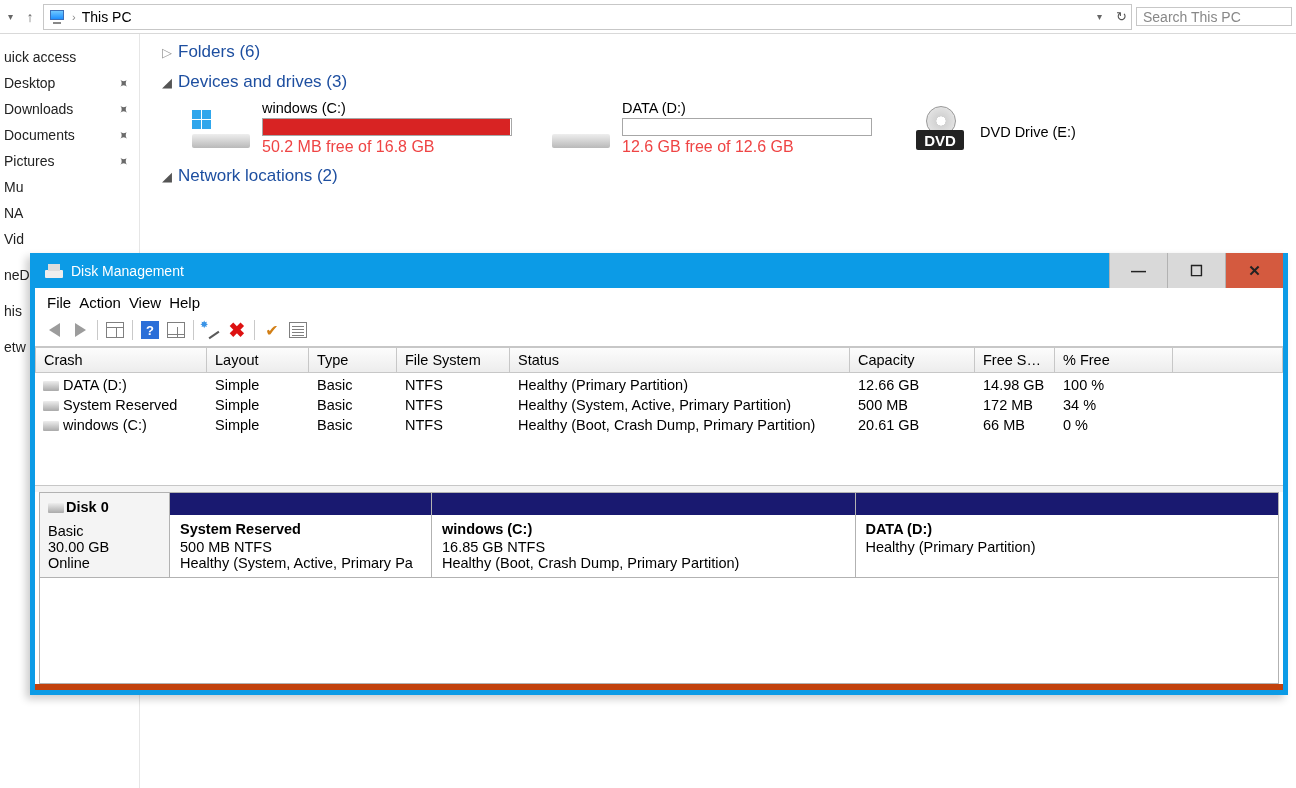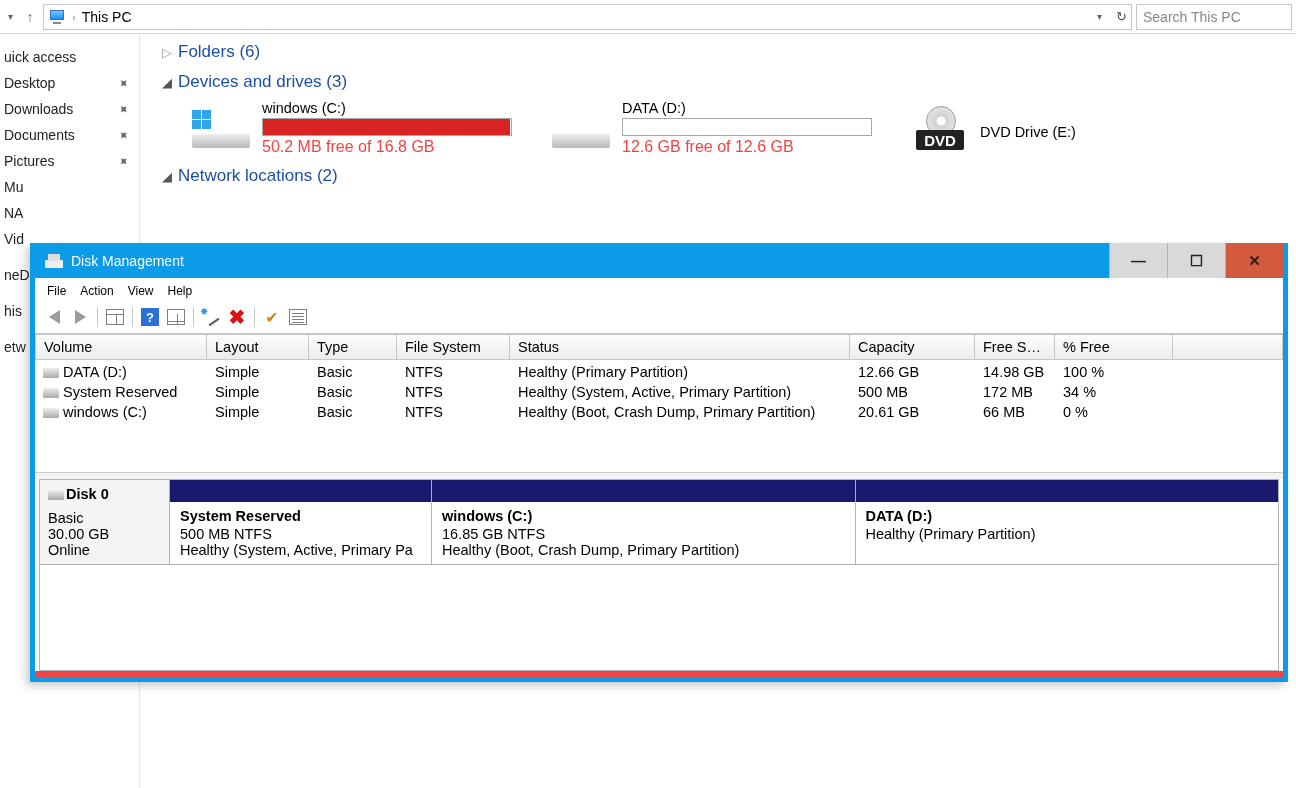--- a/index.html
+++ b/index.html
@@ -9,21 +9,21 @@
   .nav-arrow{width:18px;height:18px;display:flex;align-items:center;justify-content:center;cursor:default;color:#666}
   .chev-down{font-size:10px;color:#666;padding:0 4px}
   .address-field{flex:1;height:26px;border:1px solid #c7c7c7;display:flex;align-items:center;padding:0 4px;gap:6px}
   .pc-glyph{width:18px;height:14px;position:relative}
   .pc-glyph .mon{position:absolute;top:0;left:2px;width:14px;height:10px;border:1px solid #3b6fb8;background:linear-gradient(#6fc8ff,#1e90ff)}
   .pc-glyph .std{position:absolute;bottom:0;left:5px;width:8px;height:2px;background:#888}
   .addr-sep{color:#888;font-size:11px}
   .addr-text{font-size:14px}
   .addr-right{margin-left:auto;display:flex;align-items:center;gap:10px;color:#555}
   .addr-icon{font-size:13px}
-  .searchbox{width:156px;height:26px;border:1px solid #c7c7c7;display:flex;align-items:center;padding:0 6px;color:#888}
+  .searchbox{width:156px;height:19px;border:1px solid #c7c7c7;display:flex;align-items:center;padding:0 6px;color:#888}
   
   .explorer-body{display:flex;height:calc(100% - 34px)}
   .sidebar{width:140px;border-right:1px solid #e6e6e6;padding:10px 0;font-size:14px;color:#222}
   .sidebar .item{display:flex;justify-content:space-between;align-items:center;padding:5px 10px 5px 4px;cursor:default}
   .pin{color:#6a6a6a;font-size:13px;transform:rotate(45deg);display:inline-block}
   .content{flex:1;padding:8px 0 0 22px;position:relative}
   .section{margin-bottom:10px}
   .sec-head{display:flex;align-items:center;gap:6px;color:#1e4fa0;font-size:17px;cursor:default}
   .sec-arrow{color:#555;font-size:13px}
   .sec-arrow.closed{color:#999}
@@ -36,30 +36,30 @@
   .drive-meta .name{font-size:14.5px;margin-bottom:2px}
   .bar{width:250px;height:18px;border:1px solid #a7a7a7;background:#fff;margin-bottom:2px}
   .bar .fill{height:100%}
   .fill.red{background:#d82323;width:99.7%}
   .fill.grey{width:0}
   .drive-meta .free{font-size:16px;color:#ef4444}
   .dvd-ico{width:56px;height:44px;position:relative}
   .dvd-ico .disc{position:absolute;top:0;left:14px;width:30px;height:30px;border-radius:50%;background:radial-gradient(circle,#fff 22%,#d2d2d2 24%,#e6e6e6 80%);border:1px solid #999}
   .dvd-ico .case{position:absolute;bottom:0;left:4px;width:48px;height:20px;background:#222;color:#fff;font-size:15px;font-weight:bold;display:flex;align-items:center;justify-content:center;border-radius:2px}
   
-  .dm-window{position:absolute;left:30px;top:243px;width:1258px;border:5px solid #0c9be6;border-top:none;background:#ef4444;box-shadow:-4px 4px 8px rgba(0,0,0,.2)}
+  .dm-window{position:absolute;left:30px;top:253px;width:1258px;border:5px solid #0c9be6;border-top:none;background:#c2410c;box-shadow:-4px 4px 8px rgba(0,0,0,.2)}
   .dm-title{height:35px;background:#0c9be6;display:flex;align-items:center;color:#fff;padding-left:10px}
   .dm-title-ico{width:18px;height:14px;margin-right:8px;position:relative}
   .dm-title-ico .a{position:absolute;bottom:0;width:18px;height:8px;background:#eee;border-radius:1px}
   .dm-title-ico .b{position:absolute;top:0;left:3px;width:12px;height:7px;background:#ddd}
   .dm-btns{margin-left:auto;display:flex}
   .dm-btn{width:58px;height:35px;display:flex;align-items:center;justify-content:center;background:#d9d9d9;border-left:1px solid #b2b2b2;font-weight:bold;font-size:15px;color:#222;cursor:default}
   .dm-btn.close{background:#d45a3f}
   .dm-inner{background:#fff}
-  .dm-menu{display:flex;gap:14px;padding:6px 12px;font-size:12px}
+  .dm-menu{display:flex;gap:8px;padding:6px 12px;font-size:15px}
   .dm-menu span{cursor:default}
   .dm-toolbar{display:flex;align-items:center;gap:0;padding:1px 6px 4px 6px;border-bottom:1px solid #c7c7c7}
   .tb-btn{width:26px;height:24px;display:flex;align-items:center;justify-content:center;cursor:default}
   .tb-sep{width:1px;height:20px;background:#c9c9c9;margin:0 4px}
   .arrow-l,.arrow-r{width:0;height:0;border-top:7px solid transparent;border-bottom:7px solid transparent}
   .arrow-l{border-right:11px solid #9c9c9c}
   .arrow-r{border-left:11px solid #9c9c9c}
   .tb-ico{width:18px;height:16px;border:1px solid #7f7f7f;position:relative;background:#fff}
   .tb-ico.layout::before{content:"";position:absolute;top:4px;left:9px;width:1px;height:11px;background:#7f7f7f}
   .tb-ico.layout::after{content:"";position:absolute;top:4px;left:0;right:0;height:1px;background:#7f7f7f}
@@ -292,21 +292,21 @@
       <span class="tb-sep"></span>
       <div class="tb-btn">
           <span class="check">✔</span>
         </div>
       <div class="tb-btn">
           <span class="tb-ico list"></span>
         </div>
     </div>
 
     <div class="volhead">
-      <div class="c-vol">Volume</div>
+      <div class="c-vol">Crash</div>
       <div class="c-lay">Layout</div>
       <div class="c-type">Type</div>
       <div class="c-fs">File System</div>
       <div class="c-stat">Status</div>
       <div class="c-cap">Capacity</div>
       <div class="c-free">Free Spa...</div>
       <div class="c-pct">% Free</div>
       <div class="c-ex"></div>
     </div>
     <div class="volrows">

